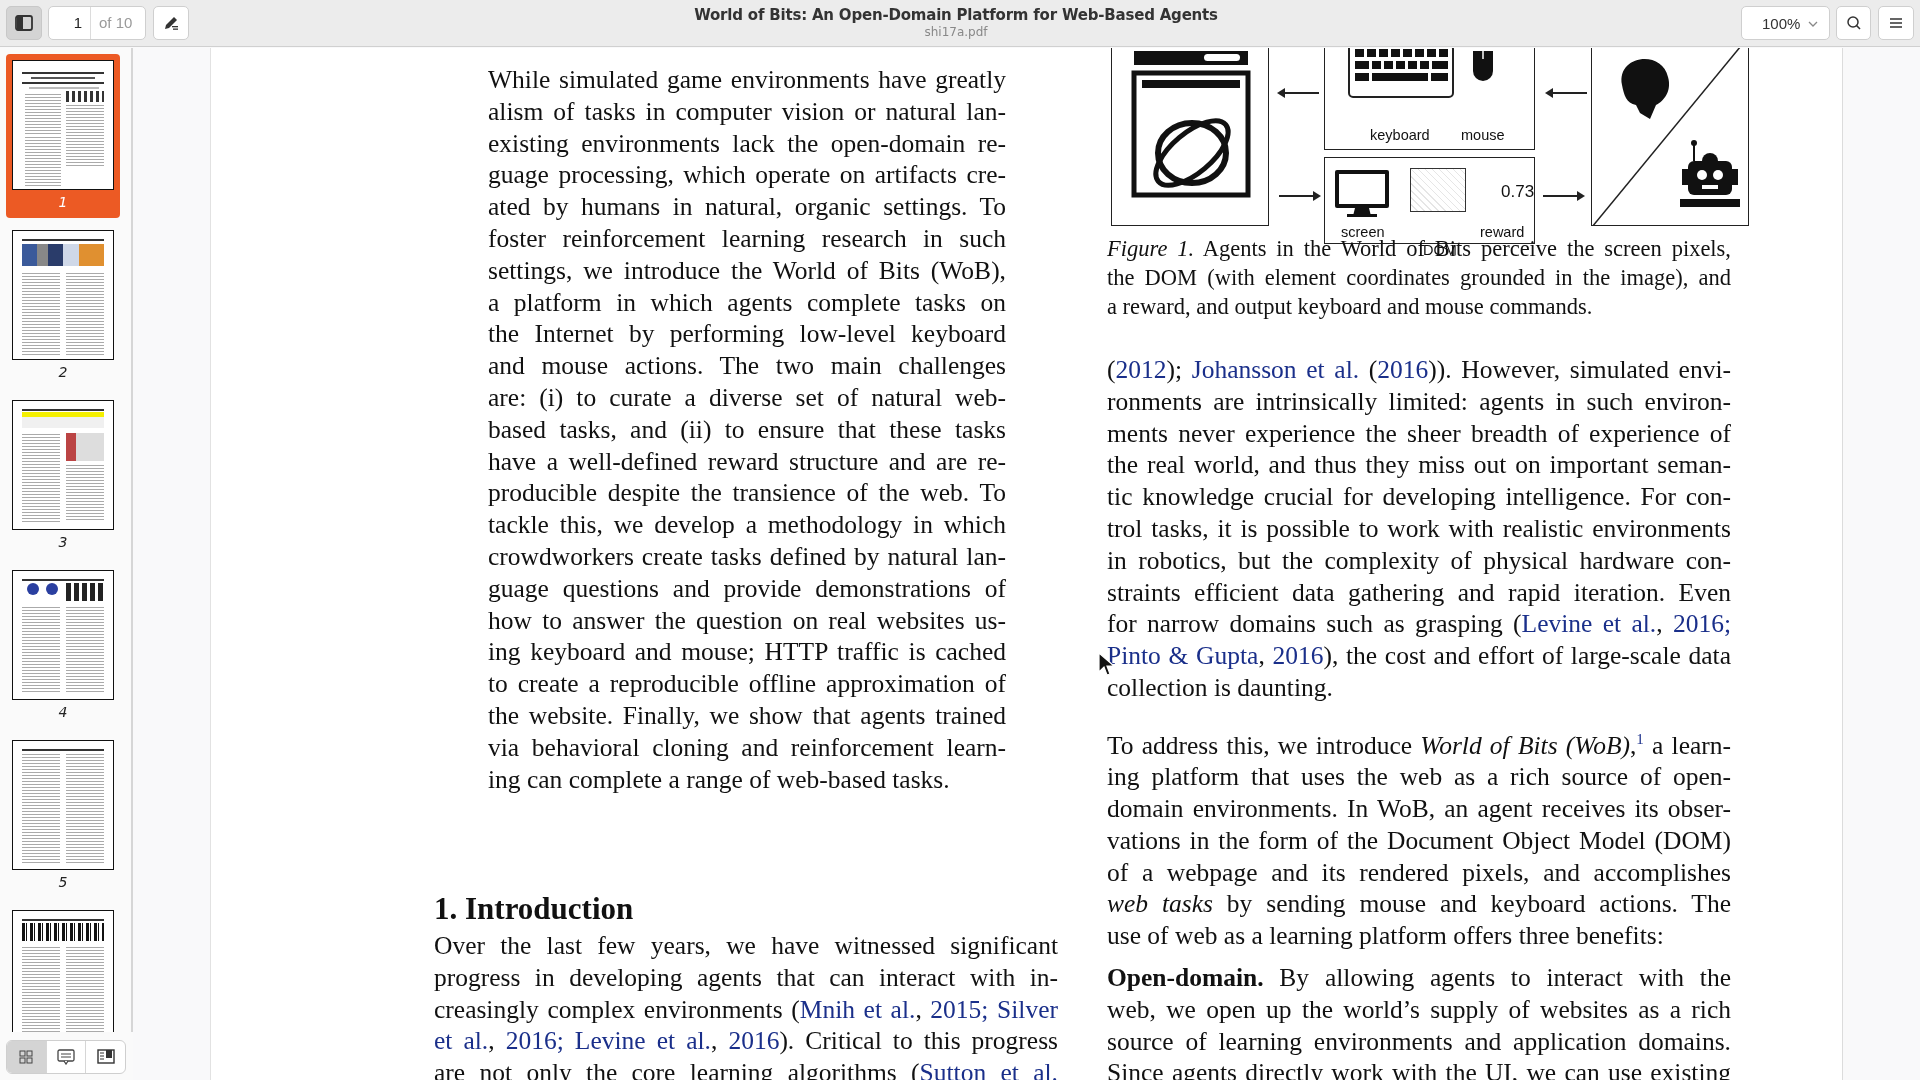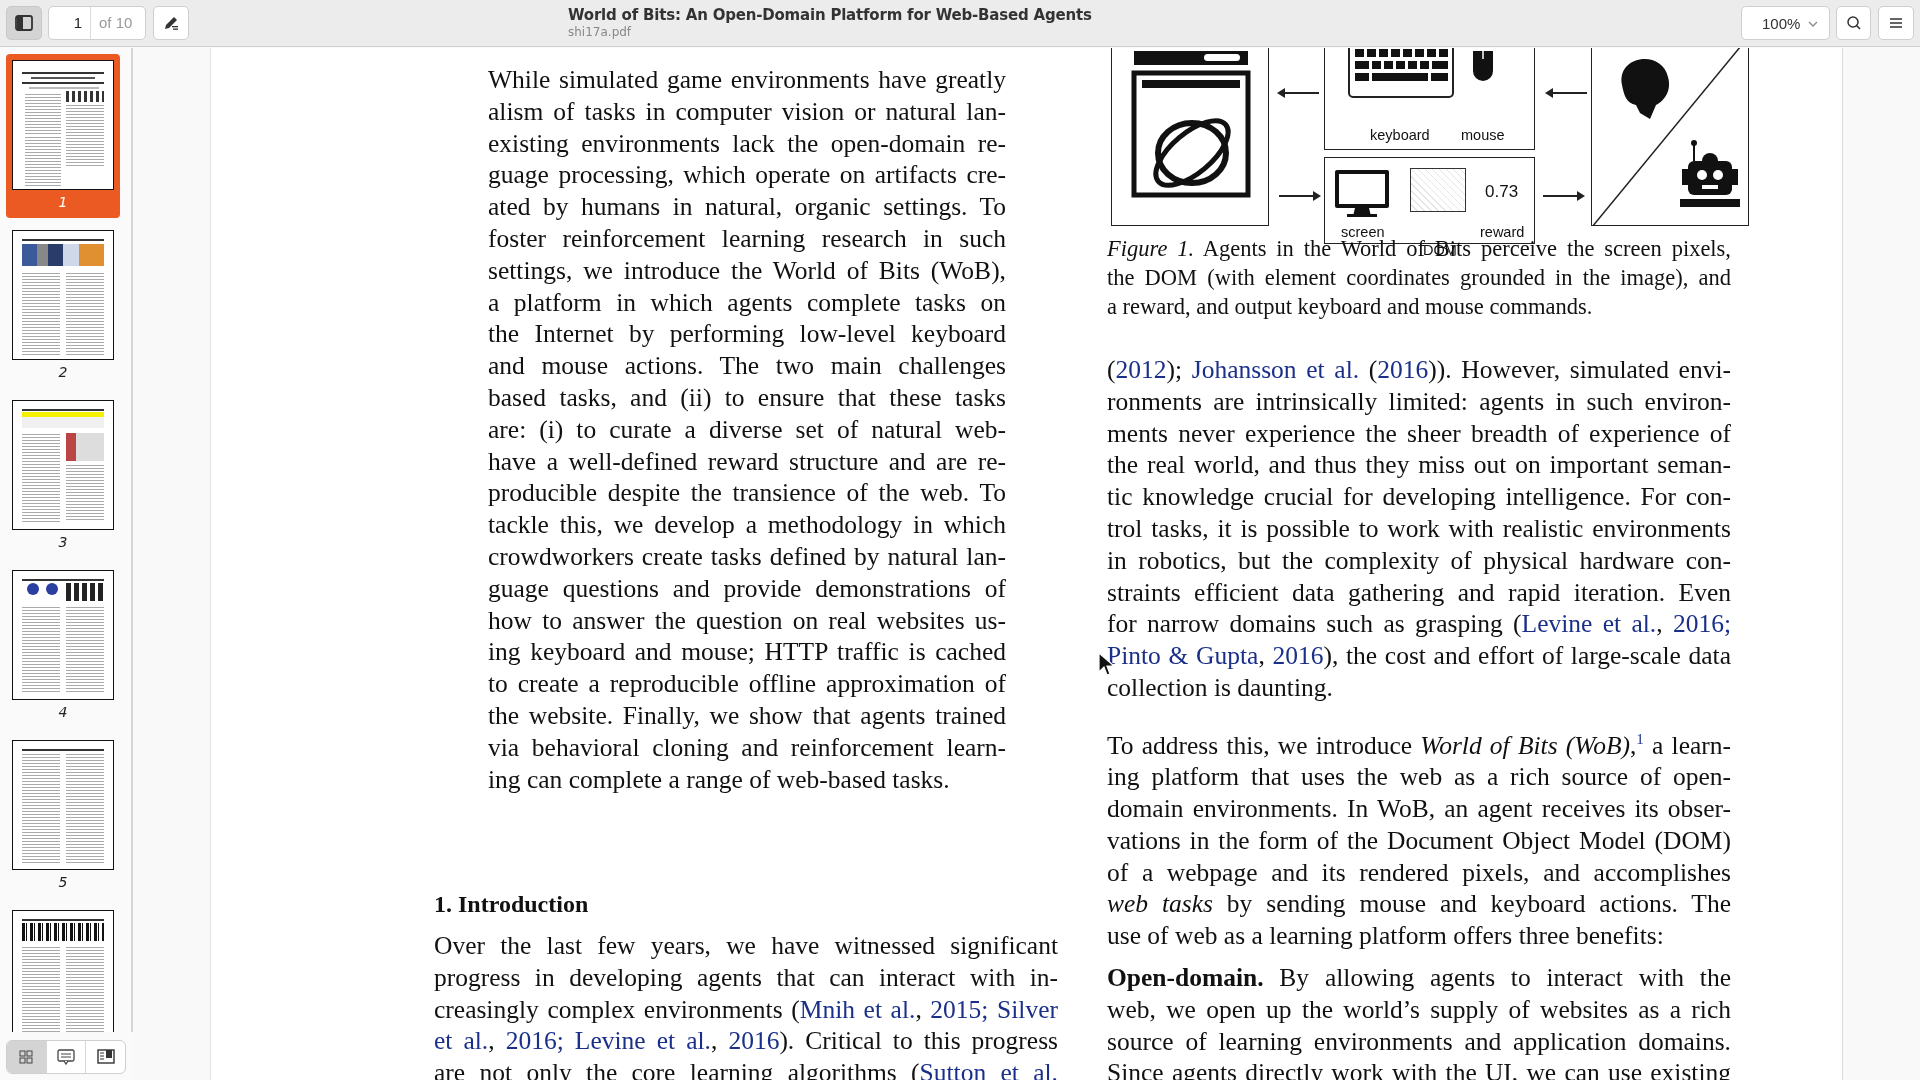--- a/index.html
+++ b/index.html
@@ -4,21 +4,21 @@
 <style>
 *{box-sizing:border-box;margin:0;padding:0}
 html,body{width:1920px;height:1080px;overflow:hidden;background:#f9f9fa;font-family:"DejaVu Sans",sans-serif}
 #toolbar{position:absolute;left:0;top:0;width:1920px;height:47px;background:#ececec;border-bottom:1px solid #d0d0d0}
 .tbtn{position:absolute;top:6px;height:34px;background:#fff;border:1px solid #cfcfcf;border-radius:5px;display:flex;align-items:center;justify-content:center;color:#333}
 #sidebar-toggle{left:6px;width:36px;background:#d4d4d4;border-color:#c8c8c8}
 #page-box{left:48px;width:98px;overflow:hidden}
 #page-box .num{width:42px;height:100%;border-right:1px solid #dcdcdc;text-align:right;padding-right:8px;font-size:15px;line-height:32px;color:#222;font-family:"Liberation Sans",sans-serif}
 #page-box .of{flex:1;font-size:15px;color:#9a9a9a;padding-left:8px;line-height:32px;font-family:"Liberation Sans",sans-serif}
 #annot-btn{left:153px;width:36px}
-#title{position:absolute;left:568px;width:800px;top:6px;}
+#title{position:absolute;left:556px;width:800px;top:6px;text-align:center}
 #title .t{font-size:15px;font-weight:bold;color:#333;font-family:"DejaVu Sans",sans-serif;letter-spacing:-0.2px}
 #title .f{font-size:12px;color:#888;margin-top:1px}
 #zoom-sel{left:1741px;width:89px;justify-content:flex-start;padding-left:20px;font-size:15px;font-family:"Liberation Sans",sans-serif}
 #zoom-sel .chev{position:absolute;right:10px;top:9px;color:#888;font-size:11px}
 #search-btn{left:1836px;width:35px}
 #menu-btn{left:1878px;width:36px}
 #sidebar{position:absolute;left:0;top:48px;width:133px;height:1032px;background:#fafafa;border-right:2px solid #d6d6d6;overflow:hidden}
 .thumb{position:absolute;left:6px;width:114px;height:164px;border-radius:4px}
 .thumb.sel{background:#ec5a24}
 .thumb .pg{position:absolute;left:6px;top:6px;width:102px;height:130px;background:#fff;border:1.5px solid #111;overflow:hidden}
@@ -32,21 +32,21 @@
 #sb-tabs .tab:last-child{border-right:none}
 #sb-tabs .tab.act{background:#d4d4d4}
 #viewer{position:absolute;left:135px;top:48px;width:1785px;height:1032px;background:#f9f9fa;overflow:hidden}
 #page{position:absolute;left:75px;top:0;width:1633px;height:1040px;background:#fff;border-left:1px solid #e2e2e2;border-right:1px solid #dcdcdc}
 .serif{font-family:"Liberation Serif","DejaVu Serif",serif;color:#111}
 .para{position:absolute;font-size:25.5px;line-height:31.8px;text-align:justify}
 .para .ln{display:block;text-align-last:justify;white-space:nowrap}
 .para .ln.last{text-align-last:left}
 .cite{color:#1a2f8a}
 #abstract{left:277px;top:16px;width:518px}
-#intro-h{position:absolute;left:223px;top:843px;font-size:24px;font-weight:bold}
+#intro-h{position:absolute;left:223px;top:843px;font-size:31px;font-weight:bold}
 #intro{left:223px;top:882px;width:624px}
 #col2a{left:896px;top:306px;width:624px}
 #col2b{left:896px;top:676px;width:624px}
 #col2c{left:896px;top:914px;width:624px}
 #caption{position:absolute;left:896px;top:186px;width:624px;font-size:22.5px;line-height:29px}
 #caption .ln{display:block;text-align-last:justify;white-space:nowrap}
 #caption .ln.last{text-align-last:left}
 #figure{position:absolute;left:900px;top:-14px;width:620px;height:178px}
 .fbox{position:absolute;border:1.5px solid #222;background:#fff}
 .flabel{position:absolute;font-family:"Liberation Sans",sans-serif;font-size:14.5px;color:#111}
@@ -237,21 +237,21 @@
       <div style="position:absolute;left:434px;top:54px;border:5px solid transparent;border-right:8px solid #222;border-left:0"></div>
 
       <div class="fbox" style="left:213px;top:123px;width:211px;height:87px">
         <svg style="position:absolute;left:8px;top:10px" width="58" height="52" viewBox="0 0 58 52">
             <rect x="2" y="2" width="54" height="38" rx="2" fill="#111"></rect>
             <rect x="6" y="6" width="46" height="30" fill="#fff"></rect>
             <path d="M22 40 L20 48 H38 L36 40 Z" fill="#111"></path>
             <rect x="14" y="46" width="30" height="3" fill="#111"></rect>
           </svg>
         <div style="position:absolute;left:85px;top:10px;width:56px;height:44px;border:1.5px solid #333;background:repeating-linear-gradient(45deg,#fff 0 4px,#e6e6e6 4px 5px)"></div>
-        <div class="flabel" style="left:160px;top:24px;font-size:17px">0.73</div>
+        <div class="flabel" style="left:176px;top:24px;font-size:17px">0.73</div>
         <div class="flabel" style="left:16px;top:66px">screen</div>
         <div class="flabel" style="left:98px;top:84px">DOM</div>
         <div class="flabel" style="left:155px;top:66px">reward</div>
       </div>
       <div class="arrow" style="left:168px;top:161px;width:36px"></div>
       <div style="position:absolute;left:202px;top:157px;border:5px solid transparent;border-left:8px solid #222;border-right:0"></div>
       <div class="arrow" style="left:432px;top:161px;width:36px"></div>
       <div style="position:absolute;left:466px;top:157px;border:5px solid transparent;border-left:8px solid #222;border-right:0"></div>
 
       <div class="fbox" style="left:480px;top:0;width:158px;height:192px;overflow:hidden">
@@ -282,22 +282,22 @@
         <span class="ln">While simulated game environments have greatly</span>
         <span class="ln">alism of tasks in computer vision or natural lan-</span>
         <span class="ln">existing environments lack the open-domain re-</span>
         <span class="ln">guage processing, which operate on artifacts cre-</span>
         <span class="ln">ated by humans in natural, organic settings.  To</span>
         <span class="ln">foster reinforcement learning research in such</span>
         <span class="ln">settings, we introduce the World of Bits (WoB),</span>
         <span class="ln">a platform in which agents complete tasks on</span>
         <span class="ln">the Internet by performing low-level keyboard</span>
         <span class="ln">and mouse actions.  The two main challenges</span>
+        <span class="ln">are:  (i) to curate a diverse set of natural web-</span>
         <span class="ln">based tasks, and (ii) to ensure that these tasks</span>
-        <span class="ln">are:  (i) to curate a diverse set of natural web-</span>
         <span class="ln">have a well-defined reward structure and are re-</span>
         <span class="ln">producible despite the transience of the web.  To</span>
         <span class="ln">tackle this, we develop a methodology in which</span>
         <span class="ln">crowdworkers create tasks defined by natural lan-</span>
         <span class="ln">guage questions and provide demonstrations of</span>
         <span class="ln">how to answer the question on real websites us-</span>
         <span class="ln">ing keyboard and mouse; HTTP traffic is cached</span>
         <span class="ln">to create a reproducible offline approximation of</span>
         <span class="ln">the website. Finally, we show that agents trained</span>
         <span class="ln">via behavioral cloning and reinforcement learn-</span>

